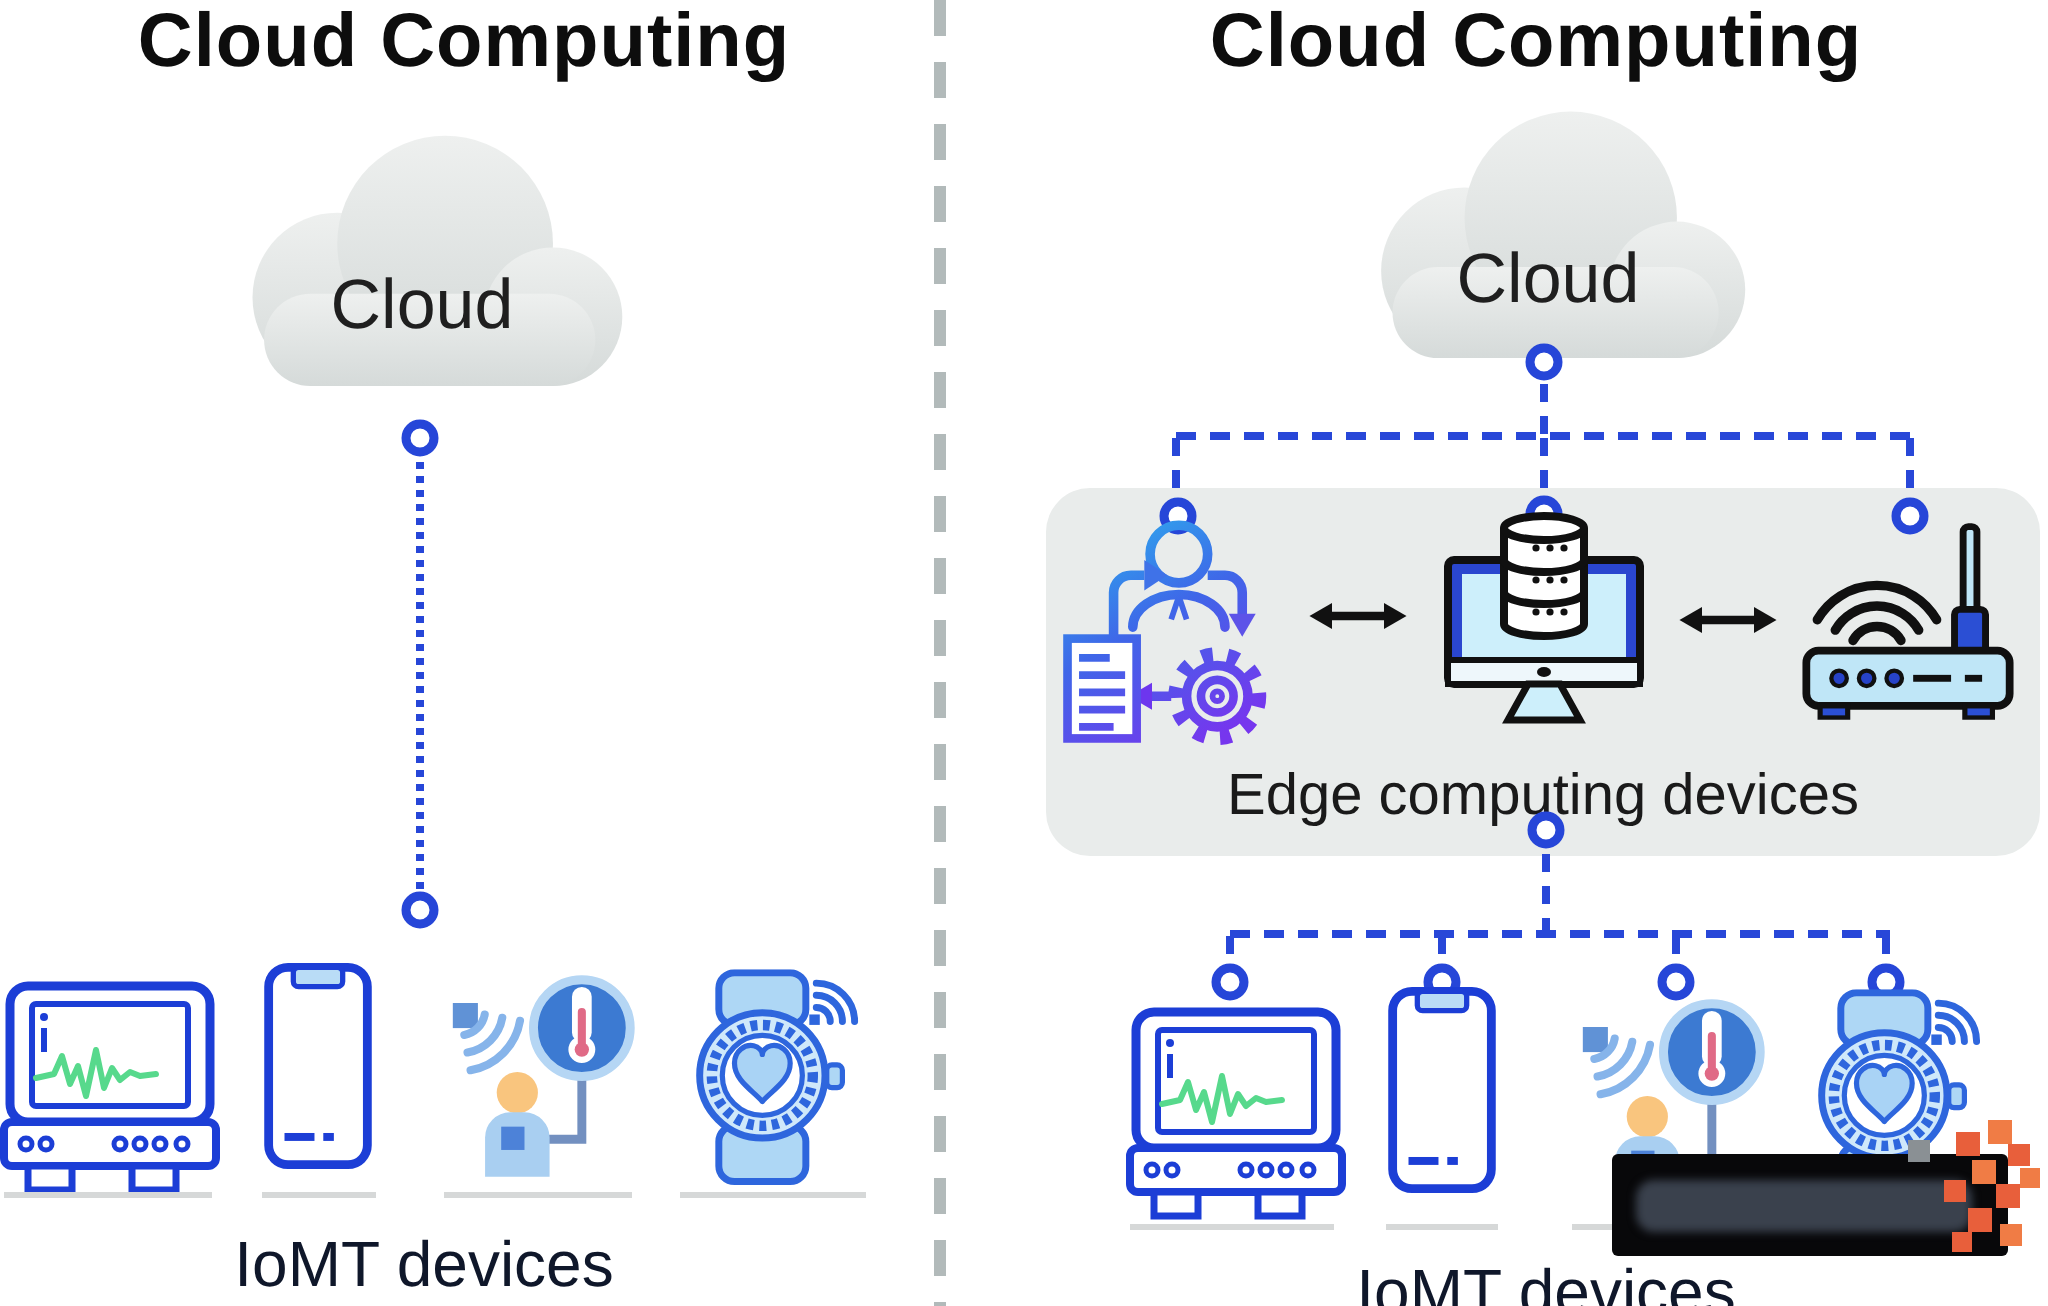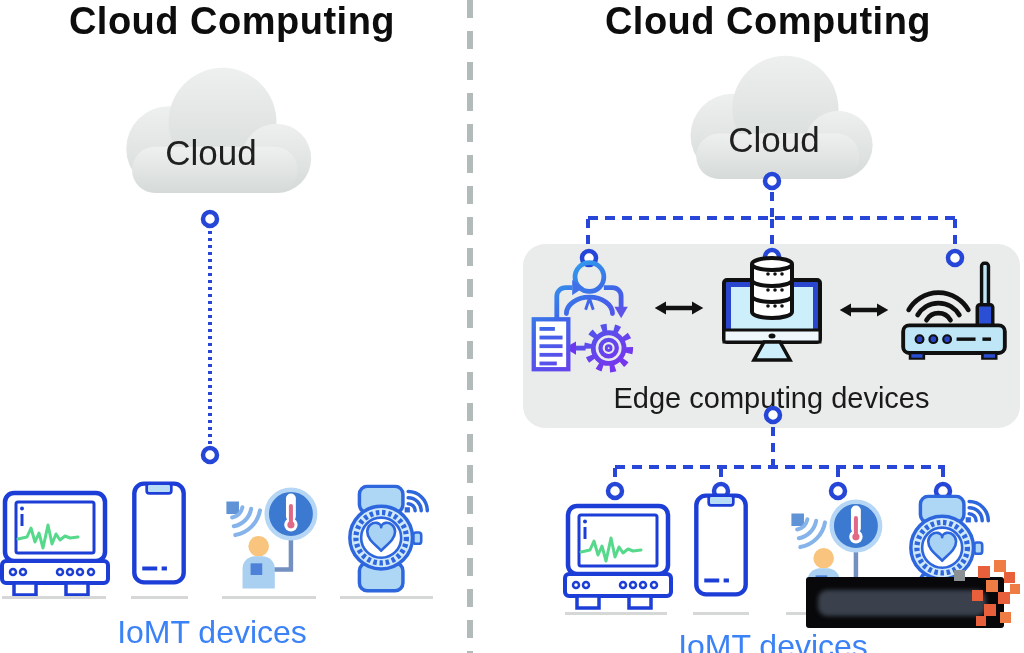--- a/index.html
+++ b/index.html
@@ -3,21 +3,21 @@
 <meta charset="utf-8">
 <style>
   html,body{margin:0;padding:0;background:#ffffff;}
   #canvas{
     position:relative;width:1024px;height:653px;overflow:hidden;
     font-family:"Liberation Sans", sans-serif;background:#ffffff;
   }
   .abs{position:absolute;}
   .title{font-weight:bold;font-size:38px;color:#0d0d0d;text-align:center;letter-spacing:0.5px;}
   .cloud-label{font-size:35px;color:#1f1f1f;text-align:center;}
-  .devices-label{font-size:32px;color:#3b82f6;text-align:center;}
+  .devices-label{font-size:32px;color:#0f172a;text-align:center;}
   .platform-label{font-size:29px;color:#1a1a1a;text-align:center;}
   .divider{
     width:6px;
     background:repeating-linear-gradient(to bottom,#b2baba 0 18px,transparent 18px 31px);
   }
   .dotline-v{
     width:3.5px;
     background:repeating-linear-gradient(to bottom,#2646d8 0 3.5px,transparent 3.5px 7px);
   }
   .dashline-v{

